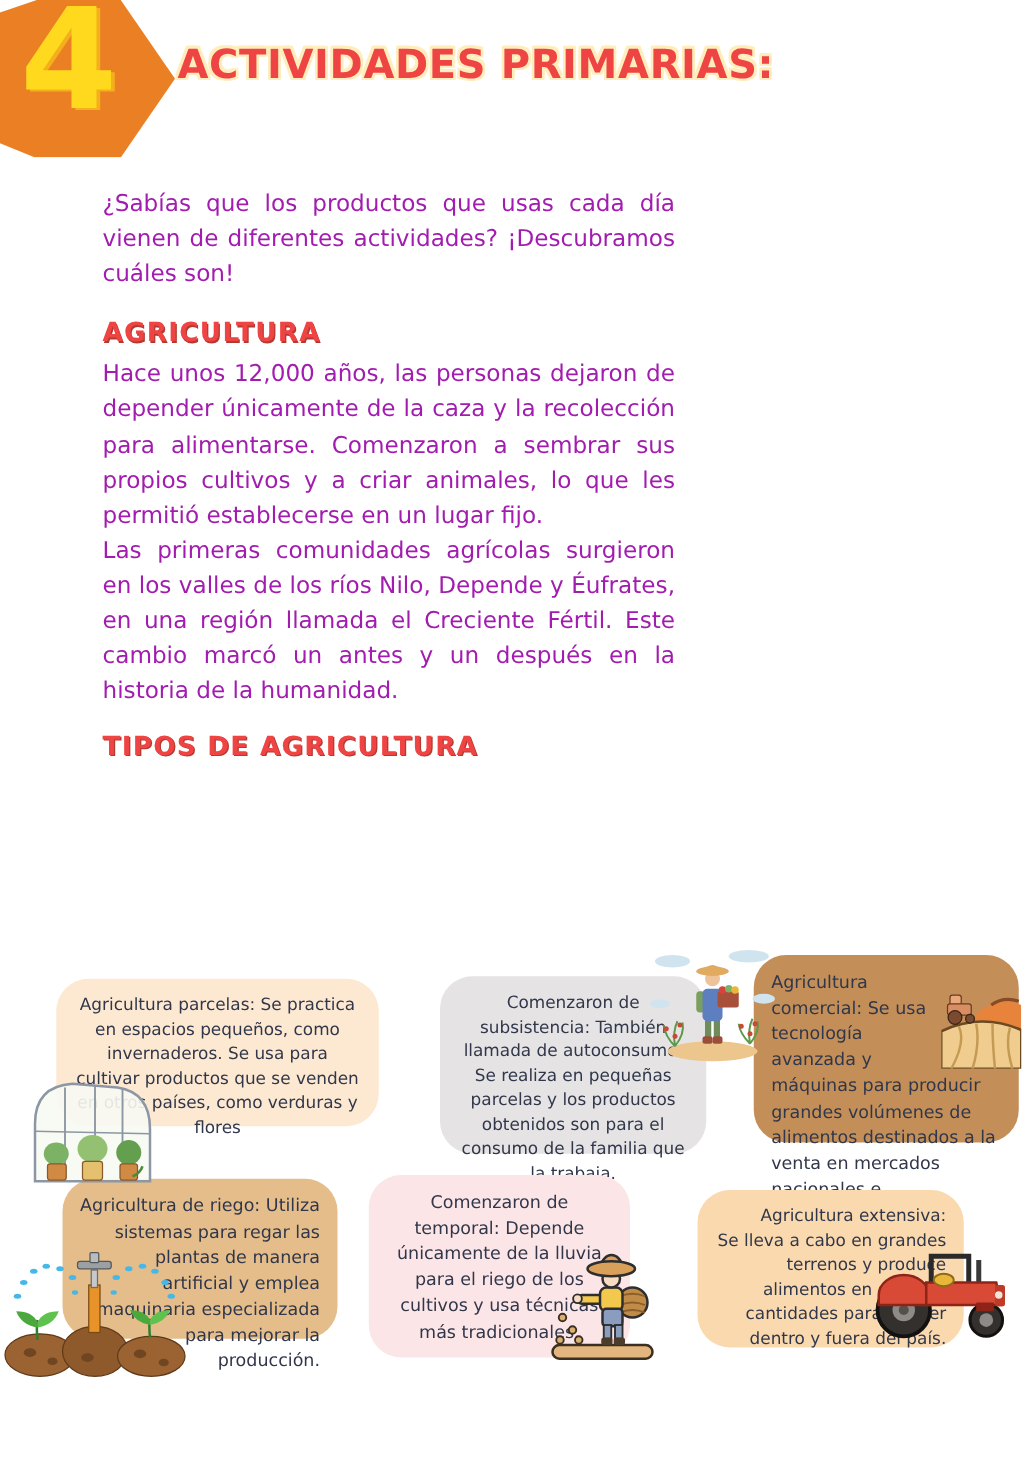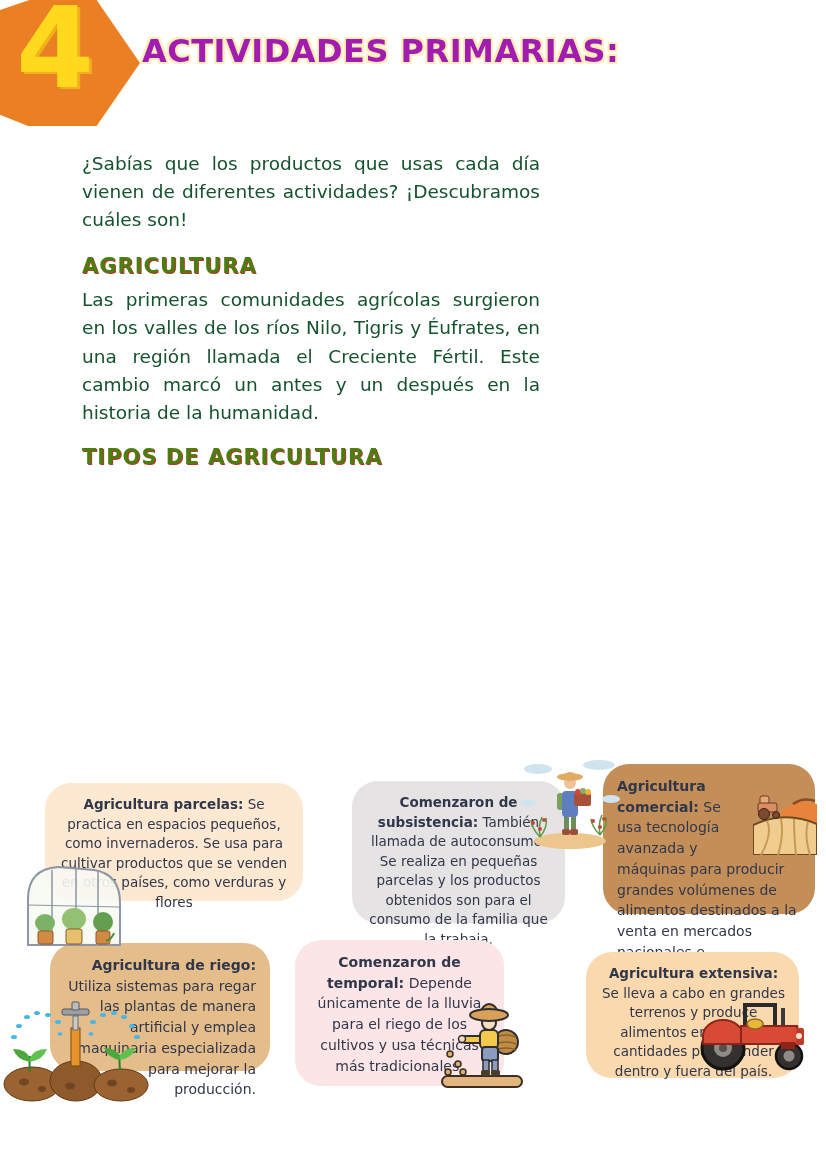--- a/index.html
+++ b/index.html
@@ -19,54 +19,54 @@
   }
   .badge-number{
     position:absolute;left:16px;top:-10px;
     font-size:112px;line-height:1.05;font-weight:bold;
     color:#ffd91e;
     text-shadow:3px 2px 0 #f3b01c;
   }
   .page-title{
     position:absolute;left:142px;top:26px;width:620px;
     font-weight:bold;font-size:32px;line-height:50px;letter-spacing:0.5px;
-    color:#a21caf;
+    color:#ef4444;
     text-shadow:
       -2px -2px 0 #ffeebc, 2px -2px 0 #ffeebc,
       -2px  2px 0 #ffeebc, 2px  2px 0 #ffeebc,
        0   -2px 0 #ffeebc, 0    2px 0 #ffeebc,
       -2px  0   0 #ffeebc, 2px  0   0 #ffeebc;
   }
   
   .content{position:absolute;left:82px;top:150px;width:458px;}
   .content p{
-    margin:0;font-size:18.5px;line-height:1.52;text-align:justify;color:#14532d;
+    margin:0;font-size:18.5px;line-height:1.52;text-align:justify;color:#a21caf;
   }
   .content p.gap{margin-bottom:20px;}
   .red-heading{
     margin:14px 0 8px 0;
     font-size:21px;font-weight:bold;letter-spacing:1px;
-    color:#4d7c0f;
+    color:#ef4444;
     text-shadow:1px 1px 0 #b23a30;
   }
   .red-heading.second{margin-top:18px;}
   
   .card{
     position:absolute;border-radius:26px;
     font-size:13.5px;line-height:1.45;color:#30374a;
     padding:12px 14px;box-sizing:border-box;
   }
   .card p{margin:0;}
-  .card strong{font-weight:bold;}
+  .card strong{font-weight:normal;}
   .c1{left:45px;top:783px;width:258px;height:118px;text-align:center;}
   .c2{left:352px;top:781px;width:213px;height:142px;text-align:center;padding:12px;}
   .c3{left:603px;top:764px;width:212px;height:150px;text-align:left;font-size:14px;line-height:1.48;}
   .c4{left:50px;top:943px;width:220px;height:128px;text-align:right;font-size:14px;line-height:1.48;}
   .c5{left:295px;top:940px;width:209px;height:146px;text-align:center;font-size:14px;line-height:1.48;}
-  .c6{left:586px;top:952px;width:213px;height:126px;text-align:center;padding-left:16px;}
+  .c6{left:558px;top:952px;width:213px;height:126px;text-align:right;padding-left:16px;}
   .c6 strong{display:block;}
   .icon-space3{float:right;width:56px;height:66px;margin:14px 0 0 4px;}
   .illu{position:absolute;z-index:5;}
   .i-greenhouse{left:14px;top:853px;}
   .i-farmer{left:520px;top:757px;}
   .i-field{left:753px;top:791px;}
   .i-sprinkler{left:0px;top:986px;}
   .i-sower{left:436px;top:992px;}
   .i-tractor{left:695px;top:998px;}
 </style>
@@ -77,21 +77,22 @@
 
   <div class="badge-arrow"></div>
   <div class="badge-number">4</div>
   <div class="page-title">
     <div>ACTIVIDADES PRIMARIAS:</div>
   </div>
 
   <div class="content">
     <p class="gap">¿Sabías que los productos que usas cada día vienen de diferentes actividades? ¡Descubramos cuáles son!</p>
     <h2 class="red-heading">AGRICULTURA</h2>
-    <p>Las primeras comunidades agrícolas surgieron en los valles de los ríos Nilo, Tigris y Éufrates, en una región llamada el Creciente Fértil. Este cambio marcó un antes y un después en la historia de la humanidad.</p>
+    <p>Hace unos 12,000 años, las personas dejaron de depender únicamente de la caza y la recolección para alimentarse. Comenzaron a sembrar sus propios cultivos y a criar animales, lo que les permitió establecerse en un lugar fijo.</p>
+    <p>Las primeras comunidades agrícolas surgieron en los valles de los ríos Nilo, Depende y Éufrates, en una región llamada el Creciente Fértil. Este cambio marcó un antes y un después en la historia de la humanidad.</p>
     <h2 class="red-heading second">TIPOS DE AGRICULTURA</h2>
   </div>
 
   <div class="card c1" style="background: rgb(253, 232, 210);">
     <p><strong>Agricultura parcelas:</strong> <span>Se practica en espacios pequeños, como invernaderos. Se usa para cultivar productos que se venden en otros países, como verduras y flores</span></p>
   </div>
 
   <div class="card c2" style="background: rgb(229, 227, 228);">
     <p><strong>Comenzaron de subsistencia:</strong> <span>También llamada de autoconsumo. Se realiza en pequeñas parcelas y los productos obtenidos son para el consumo de la familia que la trabaja.</span></p>
   </div>

